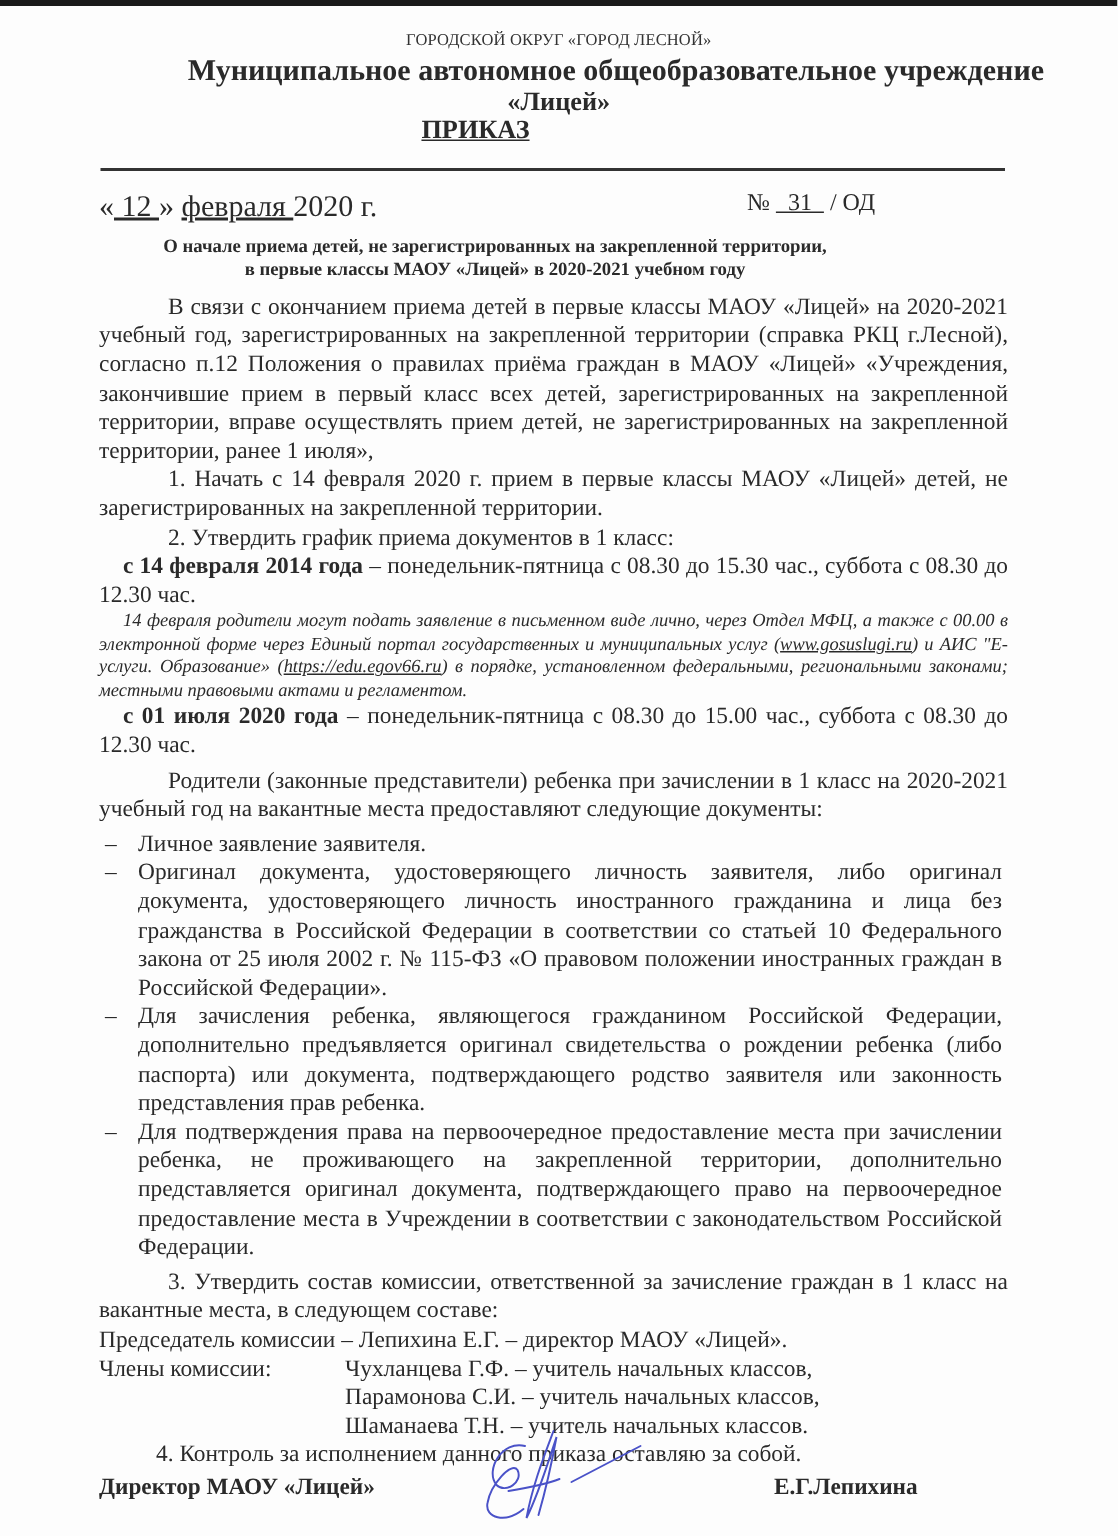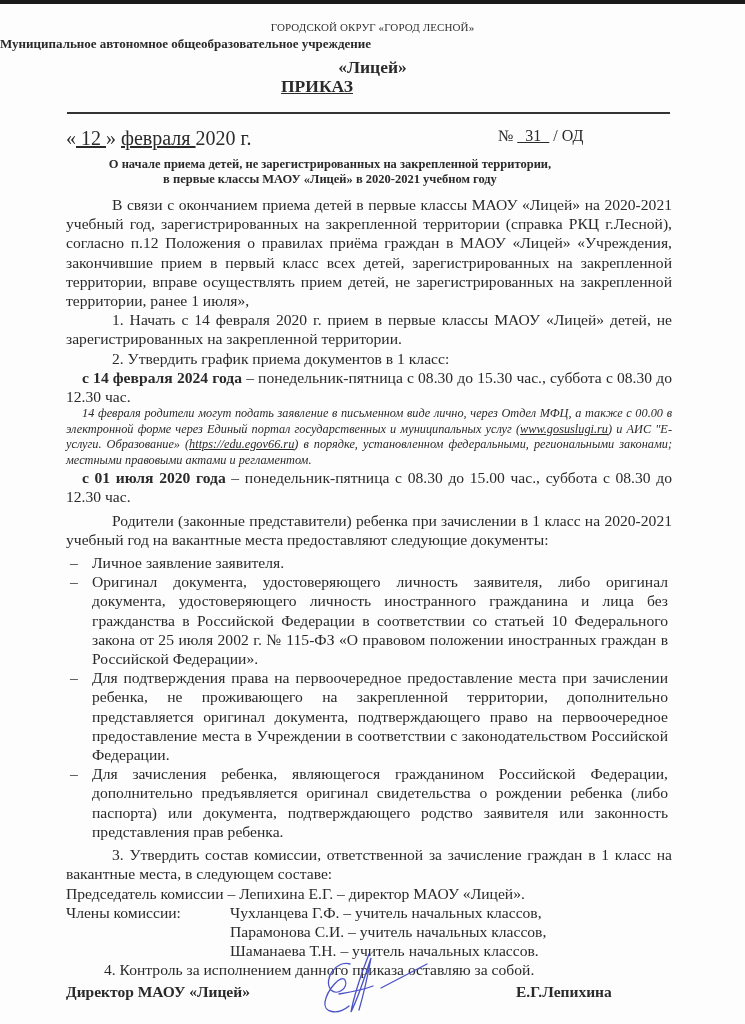--- a/index.html
+++ b/index.html
@@ -1,20 +1,20 @@
 <!DOCTYPE html>
 <html><head>
 <meta charset="utf-8">
 <style>
   html, body { margin:0; padding:0; }
   body { width:745px; height:1024px; background:#fdfdfd; position:relative; overflow:hidden;
          font-family:"Liberation Serif", serif; color:#2a2a2a; }
   .scanbar { position:absolute; top:0; left:0; width:745px; height:4px; background:#1a1a1a; }
   .hdr-top { position:absolute; top:21px; left:0; width:745px; text-align:center; font-size:11px; color:#333; letter-spacing:0.1px; }
-  .hdr-inst { position:absolute; top:36px; left:0; width:696px; text-align:left; font-size:13px; font-weight:bold; }
+  .hdr-inst { position:absolute; top:36px; left:0; width:696px; text-align:right; font-size:20px; font-weight:bold; }
   .hdr-lyc { position:absolute; top:57px; left:0; width:745px; text-align:center; font-size:17.5px; font-weight:bold; }
   .hdr-prikaz { position:absolute; top:76px; left:0; width:634px; text-align:center; font-size:17.5px; font-weight:bold; text-decoration:underline; }
   .hdr-rule { position:absolute; top:112px; left:67px; width:603px; height:0; border-top:2px solid #333; }
   .meta-date { position:absolute; top:127px; left:66px; font-size:20px; }
   .meta-num { position:absolute; top:127px; left:498px; font-size:16px; }
   .u { text-decoration:underline; }
   .subject { position:absolute; top:157px; left:0; width:660px; text-align:center; font-size:12.5px; font-weight:bold; line-height:15px; }
   .body { position:absolute; left:66px; width:606px; font-size:15.6px; line-height:19.2px; text-align:justify; }
   .ind { text-indent:46px; }
   .ind2 { text-indent:16px; }
@@ -49,29 +49,29 @@
 
 <div class="subject">
   <div>О начале приема детей, не зарегистрированных на закрепленной территории,</div>
   <div>в первые классы МАОУ «Лицей» в 2020-2021 учебном году</div>
 </div>
 
 <div class="body" style="top:195px;">
   <div class="ind">В связи с окончанием приема детей в первые классы МАОУ «Лицей» на 2020-2021 учебный год, зарегистрированных на закрепленной территории (справка РКЦ г.Лесной), согласно п.12 Положения о правилах приёма граждан в МАОУ «Лицей» «Учреждения, закончившие прием в первый класс всех детей, зарегистрированных на закрепленной территории, вправе осуществлять прием детей, не зарегистрированных на закрепленной территории, ранее 1 июля»,</div>
   <div class="ind">1. Начать с 14 февраля 2020 г. прием в первые классы МАОУ «Лицей» детей, не зарегистрированных на закрепленной территории.</div>
   <div class="ind">2. Утвердить график приема документов в 1 класс:</div>
-  <div class="ind2"><span class="bold">с 14 февраля 2024 года</span><span> – понедельник-пятница с 08.30 до 15.30 час., суббота с 08.30 до 12.30 час.</span></div>
+  <div class="ind2"><span class="bold">с 14 февраля 2014 года</span><span> – понедельник-пятница с 08.30 до 15.30 час., суббота с 08.30 до 12.30 час.</span></div>
   <div class="note"><span>14 февраля родители могут подать заявление в письменном виде лично, через Отдел МФЦ, а также с 00.00 в электронной форме через Единый портал государственных и муниципальных услуг (</span><a class="u">www.gosuslugi.ru</a><span>) и АИС "Е-услуги. Образование» (</span><a class="u">https://edu.egov66.ru</a><span>) в порядке, установленном федеральными, региональными законами; местными правовыми актами и регламентом.</span></div>
   <div class="ind2"><span class="bold">с 01 июля 2020 года</span><span> – понедельник-пятница с 08.30 до 15.00 час., суббота с 08.30 до 12.30 час.</span></div>
   <div class="ind" style="margin-top:4px;">Родители (законные представители) ребенка при зачислении в 1 класс на 2020-2021 учебный год на вакантные места предоставляют следующие документы:</div>
   <ul class="dash-list">
     <li>Личное заявление заявителя.</li>
     <li>Оригинал документа, удостоверяющего личность заявителя, либо оригинал документа, удостоверяющего личность иностранного гражданина и лица без гражданства в Российской Федерации в соответствии со статьей 10 Федерального закона от 25 июля 2002 г. № 115-ФЗ «О правовом положении иностранных граждан в Российской Федерации».</li>
+    <li>Для зачисления ребенка, являющегося гражданином Российской Федерации, дополнительно предъявляется оригинал свидетельства о рождении ребенка (либо паспорта) или документа, подтверждающего родство заявителя или законность представления прав ребенка.</li>
     <li>Для подтверждения права на первоочередное предоставление места при зачислении ребенка, не проживающего на закрепленной территории, дополнительно представляется оригинал документа, подтверждающего право на первоочередное предоставление места в Учреждении в соответствии с законодательством Российской Федерации.</li>
-    <li>Для зачисления ребенка, являющегося гражданином Российской Федерации, дополнительно предъявляется оригинал свидетельства о рождении ребенка (либо паспорта) или документа, подтверждающего родство заявителя или законность представления прав ребенка.</li>
   </ul>
   <div class="ind">3. Утвердить состав комиссии, ответственной за зачисление граждан в 1 класс на вакантные места, в следующем составе:</div>
   <div>Председатель комиссии – Лепихина Е.Г. – директор МАОУ «Лицей».</div>
   <div class="members">
     <div>Члены комиссии:</div>
     <div>Чухланцева Г.Ф. – учитель начальных классов,</div>
     <div></div>
     <div>Парамонова С.И. – учитель начальных классов,</div>
     <div></div>
     <div>Шаманаева Т.Н. – учитель начальных классов.</div>

